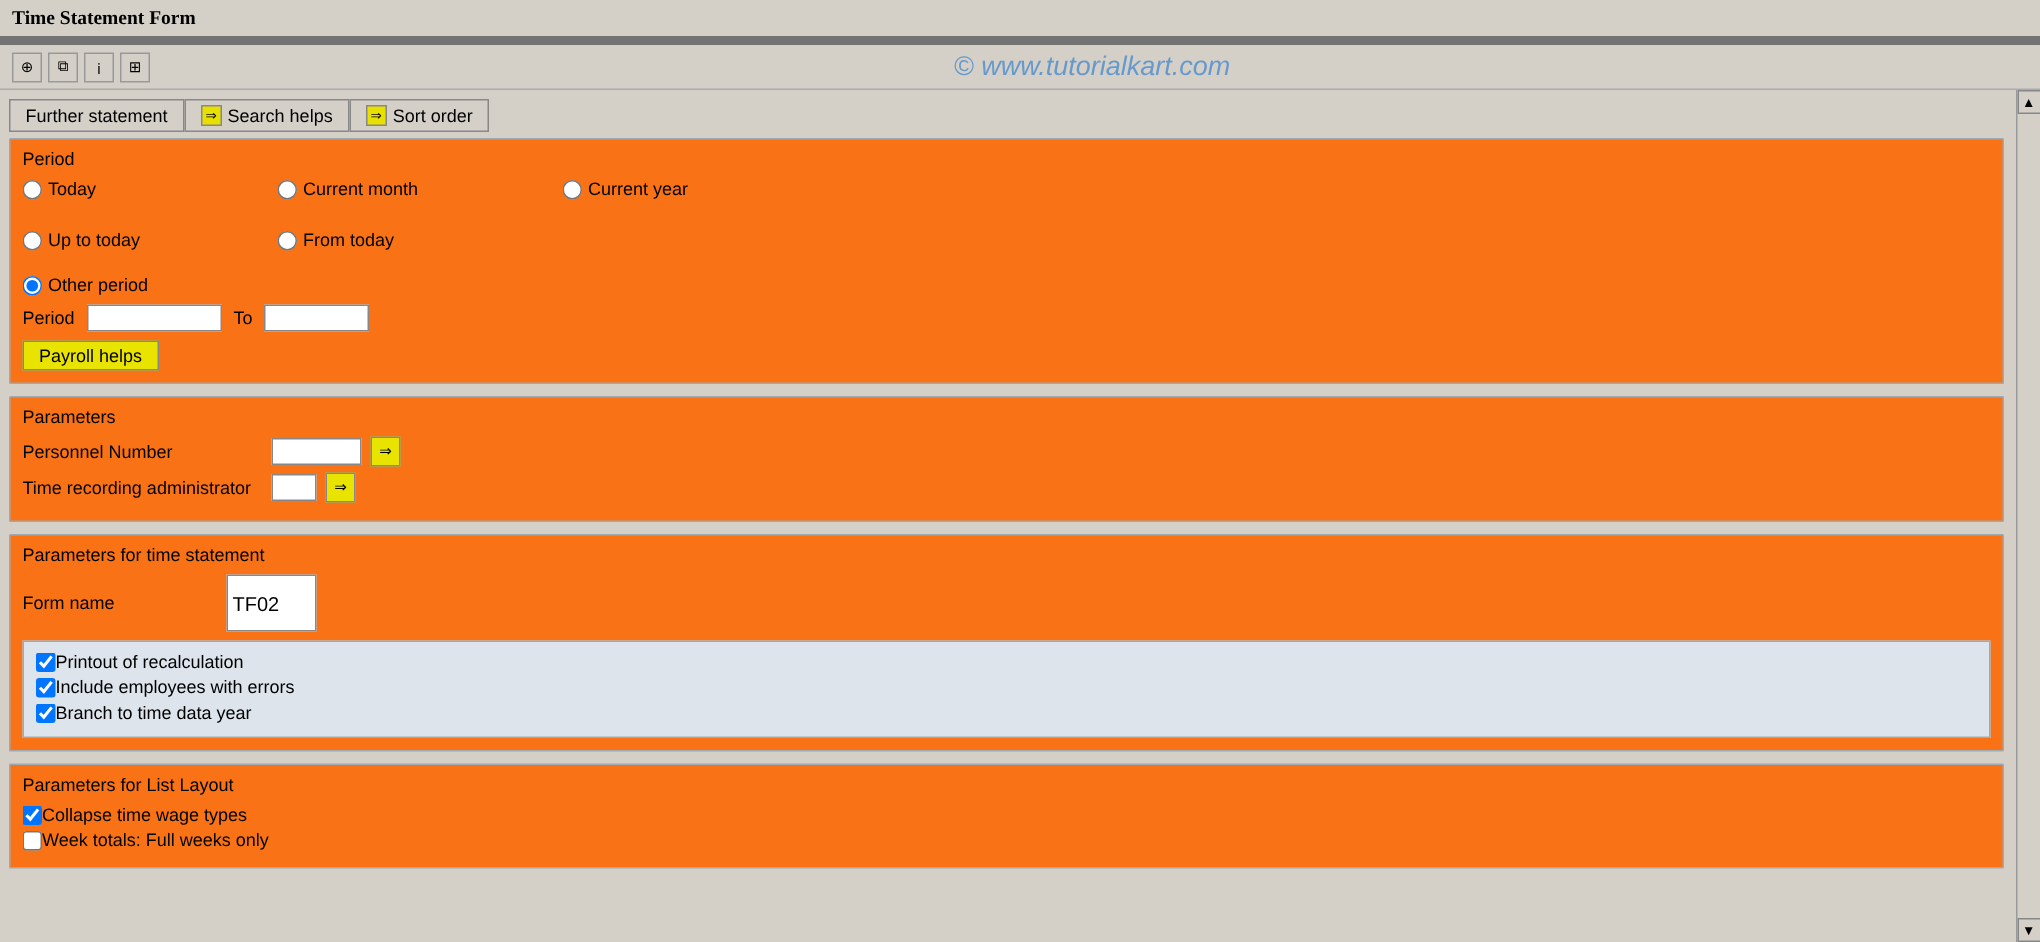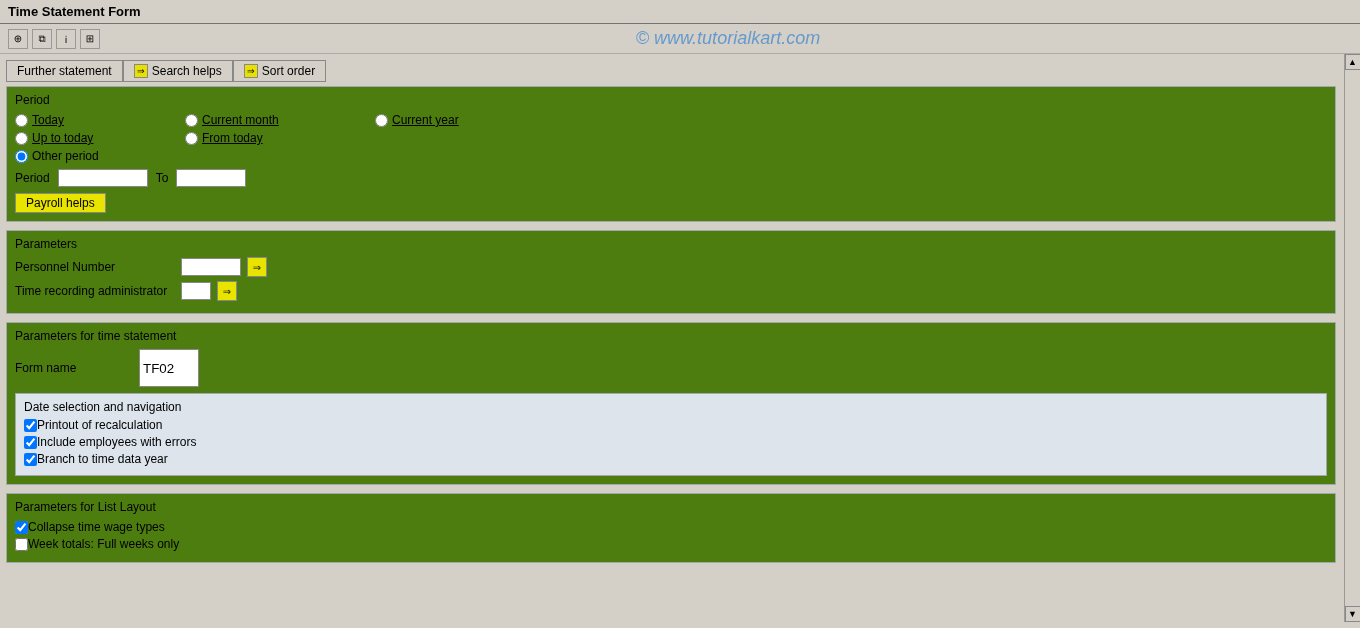--- a/index.html
+++ b/index.html
@@ -7,21 +7,22 @@
       font-family: Arial, Helvetica, sans-serif;
       font-size: 12px;
       background: #d4d0c8;
       color: #000;
     }
     .title-bar {
       background: #d4d0c8;
       padding: 4px 8px;
       font-weight: bold;
       font-size: 13px;
-      border-bottom: 1px solid #737373;
+      border-bottom: 6px solid #737373;
+      font-family: Liberation Serif, serif;
     }
     .toolbar {
       background: #d4d0c8;
       padding: 4px 8px;
       display: flex;
       align-items: center;
       border-bottom: 1px solid #aaa;
       gap: 4px;
     }
     .toolbar-icon {
@@ -84,21 +85,21 @@
       display: inline-block;
       width: 14px; height: 14px;
       background: #e8e000;
       border: 1px solid #888;
       display: flex; align-items: center; justify-content: center;
       font-size: 9px;
       color: #000;
     }
     .section-box {
       border: 1px solid #a0a8b0;
-      background: #4d7c0f;
+      background: #f97316;
       margin-bottom: 8px;
       padding: 6px 8px 8px 8px;
       border-radius: 1px;
     }
     .section-title {
       font-size: 12px;
       font-weight: normal;
       color: #000;
       margin-bottom: 6px;
     }
@@ -157,21 +158,21 @@
       width: 20px; height: 20px;
       background: #e8e400;
       border: 1px solid #888;
       display: flex; align-items: center; justify-content: center;
       font-size: 10px;
       cursor: pointer;
     }
     .form-row {
       display: flex;
       align-items: center;
-      gap: 4px;
+      gap: 16px;
       margin-bottom: 4px;
     }
     .form-label {
       width: 120px;
     }
     .form-input {
       border: 1px solid #888;
       background: #fff;
       height: 18px;
       padding: 18px 3px;
@@ -228,21 +229,21 @@
       </button>
       <button class="tab-btn" style="display:flex;align-items:center;gap:4px;">
         <span class="arrow-icon">⇒</span>
         <span>Sort order</span>
       </button>
     </div>
 
     <div class="section-box">
       <div class="section-title">Period</div>
 
-      <div style="display:grid; grid-template-columns: 160px 180px 160px; gap: 4px 10px; margin-bottom:4px;text-decoration:underline;">
+      <div style="display:grid; grid-template-columns: 160px 180px 160px; gap: 20px 10px; margin-bottom:16px;">
         <label class="radio-label">
           <input type="radio" name="period" style="">
           <span>Today</span>
         </label>
         <label class="radio-label">
           <input type="radio" name="period" style="">
           <span>Current month</span>
         </label>
         <label class="radio-label">
           <input type="radio" name="period" style="">
@@ -293,21 +294,20 @@
 
     <div class="section-box">
       <div class="section-title">Parameters for time statement</div>
 
       <div class="form-row">
         <span class="form-label">Form name</span>
         <input type="text" class="form-input" value="TF02" style="">
       </div>
 
       <div class="inner-section">
-        <div class="inner-title">Date selection and navigation</div>
 
         <div class="checkbox-row">
           <input type="checkbox" checked="" style="">
           <span>Printout of recalculation</span>
         </div>
         <div class="checkbox-row">
           <input type="checkbox" checked="" style="">
           <span>Include employees with errors</span>
         </div>
         <div class="checkbox-row">

